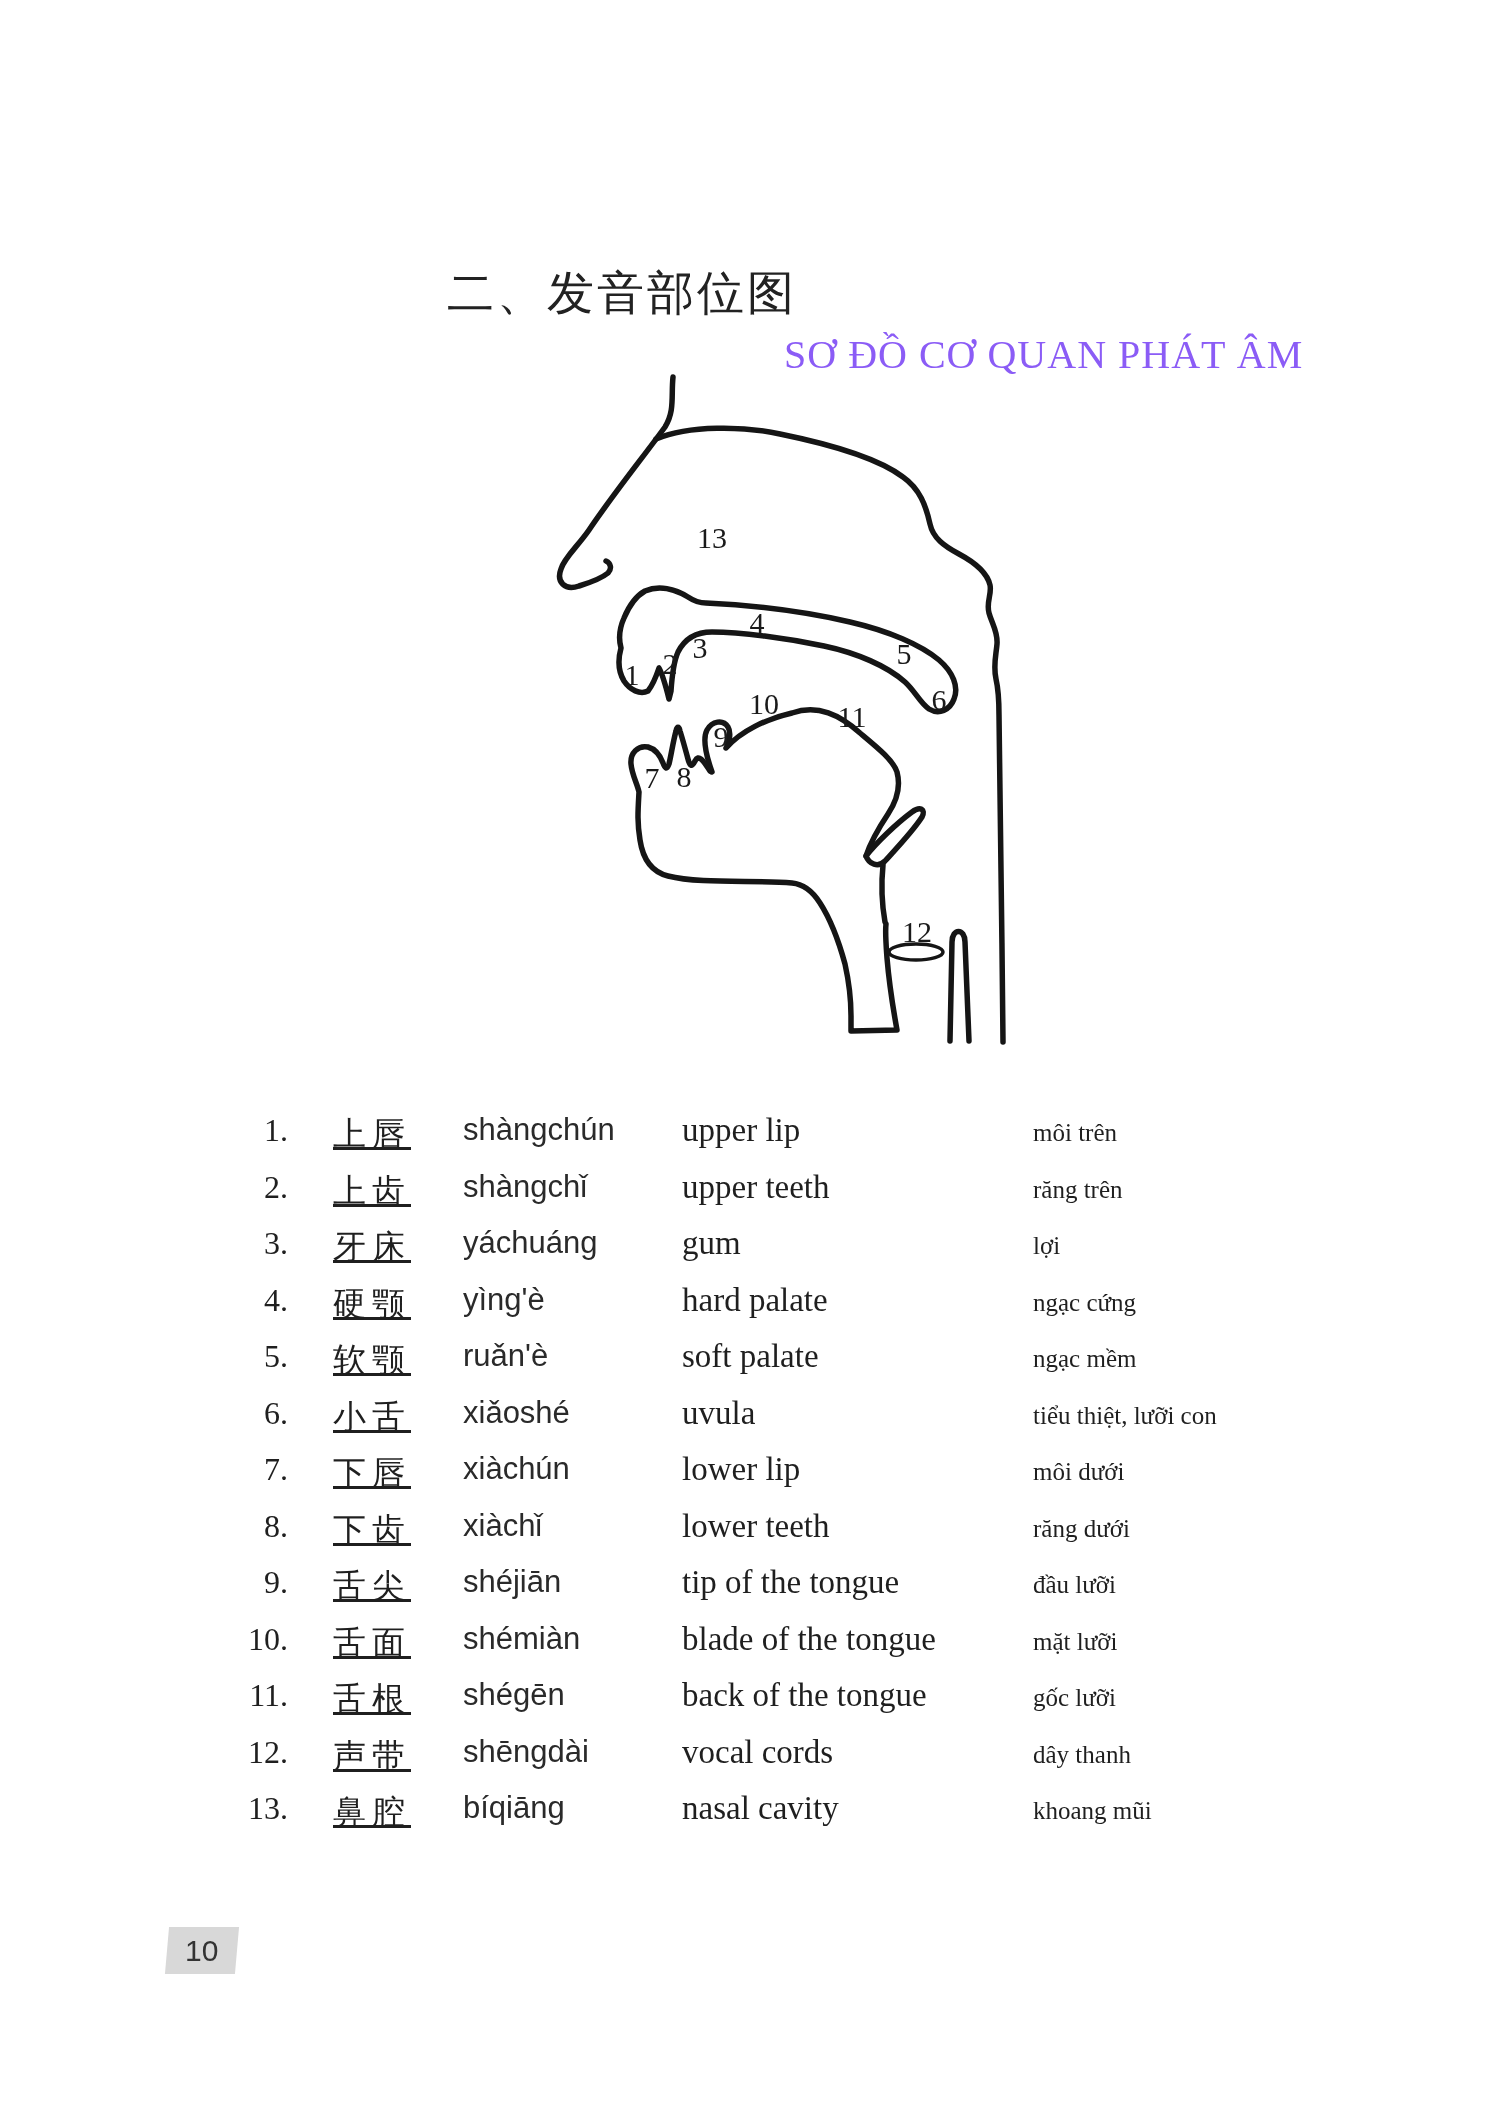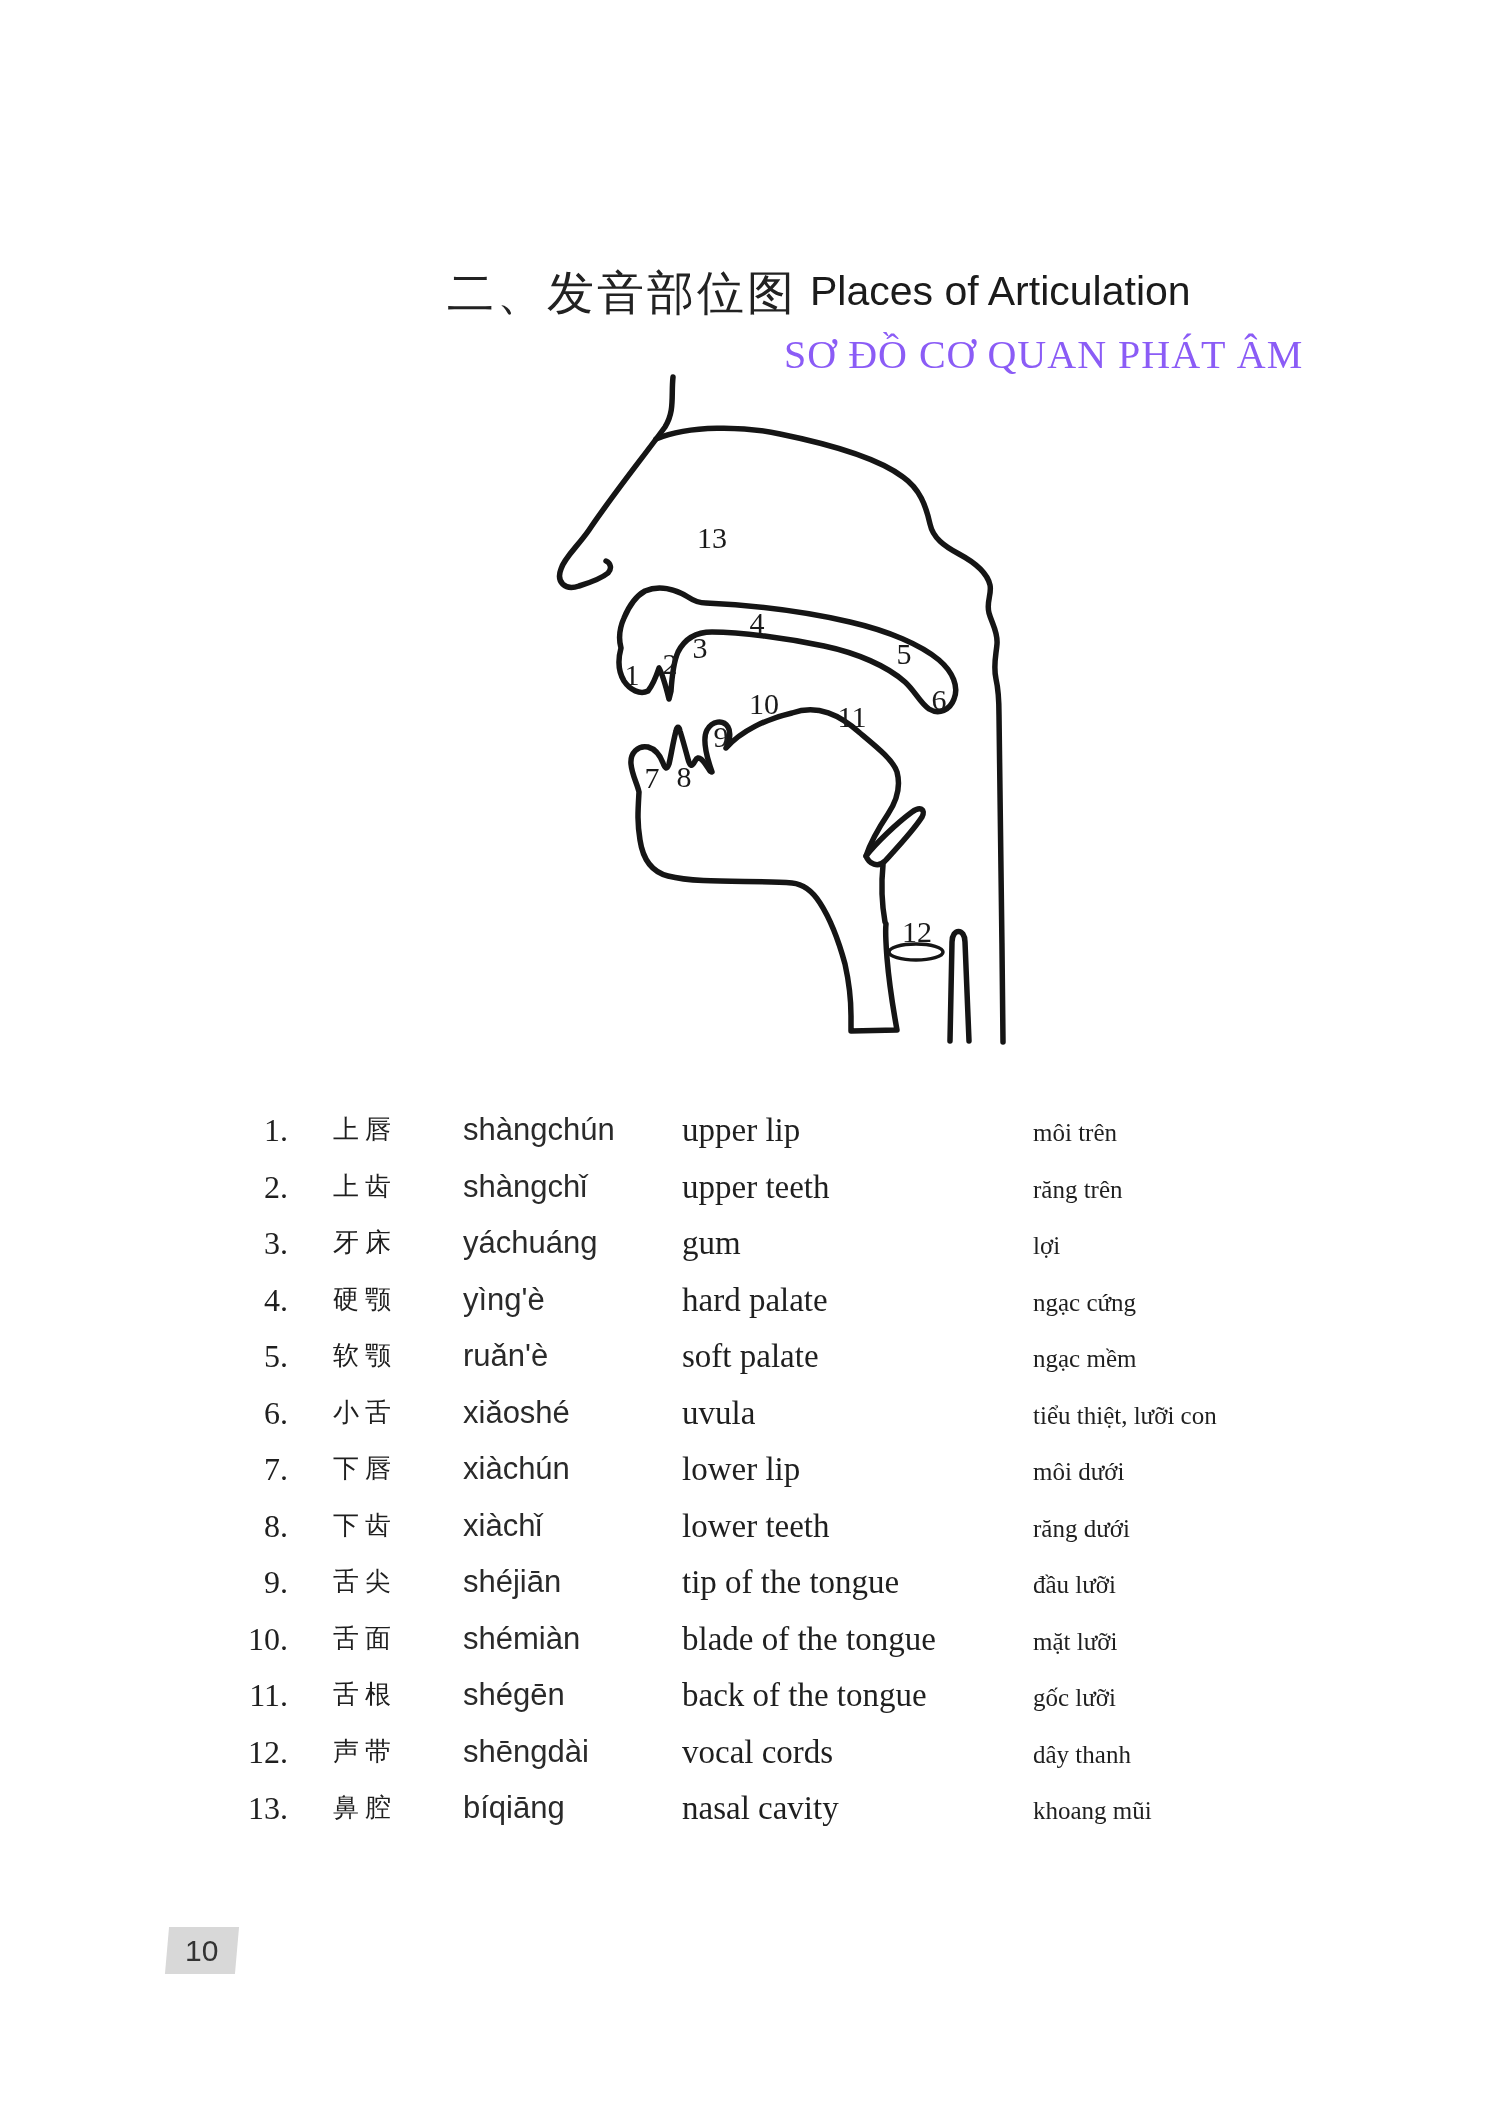--- a/index.html
+++ b/index.html
@@ -24,40 +24,39 @@
   svg.diagram path{fill:none;stroke:#151515;stroke-width:5.5;stroke-linecap:round;stroke-linejoin:round;}
   svg.diagram ellipse{fill:none;stroke:#151515;stroke-width:3.5;}
   svg.diagram text{
     font-family:"Liberation Serif","DejaVu Serif",serif;font-size:30px;fill:#1a1a1a;
     text-anchor:middle;
   }
   .table{left:0;top:1112px;width:1512px;}
   .row{position:relative;height:56.5px;}
   .row span{position:absolute;top:0;white-space:nowrap;}
   .c-num{left:180px;width:108px;text-align:right;font-size:32px;}
-  .c-zh{left:333px;font-size:26px;letter-spacing:6px;}
+  .c-zh{left:333px;font-size:33px;letter-spacing:6px;text-decoration:underline;}
   .c-py{left:463px;font-size:31px;font-family:Liberation Sans, sans-serif;color:#2a2a2a;}
   .c-en{left:682px;font-size:33px;}
   .c-vi{left:1033px;font-size:25px;top:7px !important;}
   .pagenum-tab{
     left:167px;top:1927px;width:70px;height:47px;background:#d8d8d8;
     transform:skewX(-5deg);display:flex;align-items:center;justify-content:center;
   }
   .pagenum-tab span{
     font-family:"Liberation Sans","DejaVu Sans",sans-serif;font-size:30px;color:#333;
     transform:skewX(5deg);
   }
 </style>
 </head>
 <body>
 
 <div class="page">
 
   <div class="abs title-zh">二、发音部位图</div>
-  <div class="abs title-en">Places of Articulation</div>
   <div class="abs title-vi">SƠ ĐỒ CƠ QUAN PHÁT ÂM</div>
 
   <svg class="diagram" viewBox="540 360 500 700" xmlns="http://www.w3.org/2000/svg">
 
     <path d="M673,377 C671,396 675,411 665,427 C647,452 611,497 589,530 C578,546 564,558 561,569 C556,582 565,591 579,586 C592,582 602,578 608,573 C612,569 611,563 606,561"></path>
 
     <path d="M656,439 C689,425 744,426 780,434 C834,445 879,459 903,477 C920,489 926,506 930,524 C933,538 944,546 959,554 C974,562 987,572 990,585 C992,594 986,602 989,613 C992,624 998,632 997,644 C996,656 993,665 996,679 C999,692 999,703 999,715 C1000,800 1002,930 1003,1042"></path>
 
     <path d="M645,591 C659,585 675,589 688,597 C694,601 699,603 706,603 C748,605 802,611 850,622 C889,631 921,645 939,660 C953,672 959,687 954,699 C950,710 939,715 929,709 C920,703 915,691 905,682 C887,666 857,653 824,646 C786,638 741,632 712,632 C695,632 684,640 678,652 C674,661 672,676 671,691 L669,699 C666,687 663,675 659,668 C656,677 652,686 648,691 C640,695 630,690 624,681 C618,671 618,659 621,648 C618,637 620,627 624,618 C629,606 636,596 645,591 Z"></path>
 

